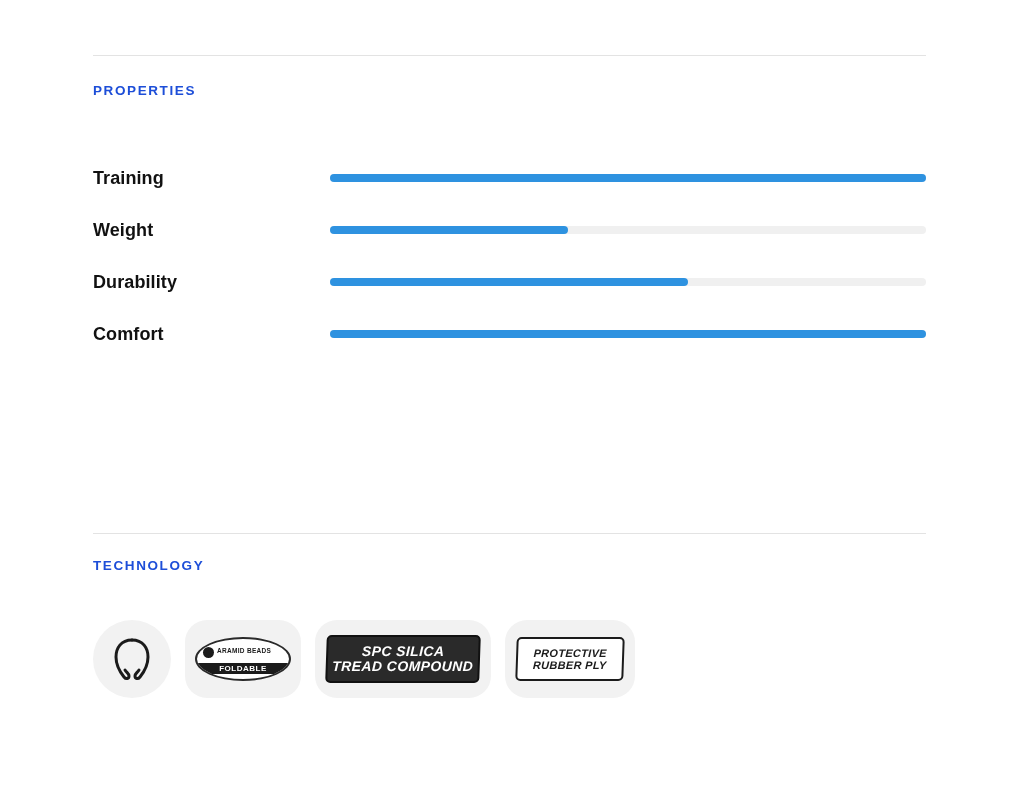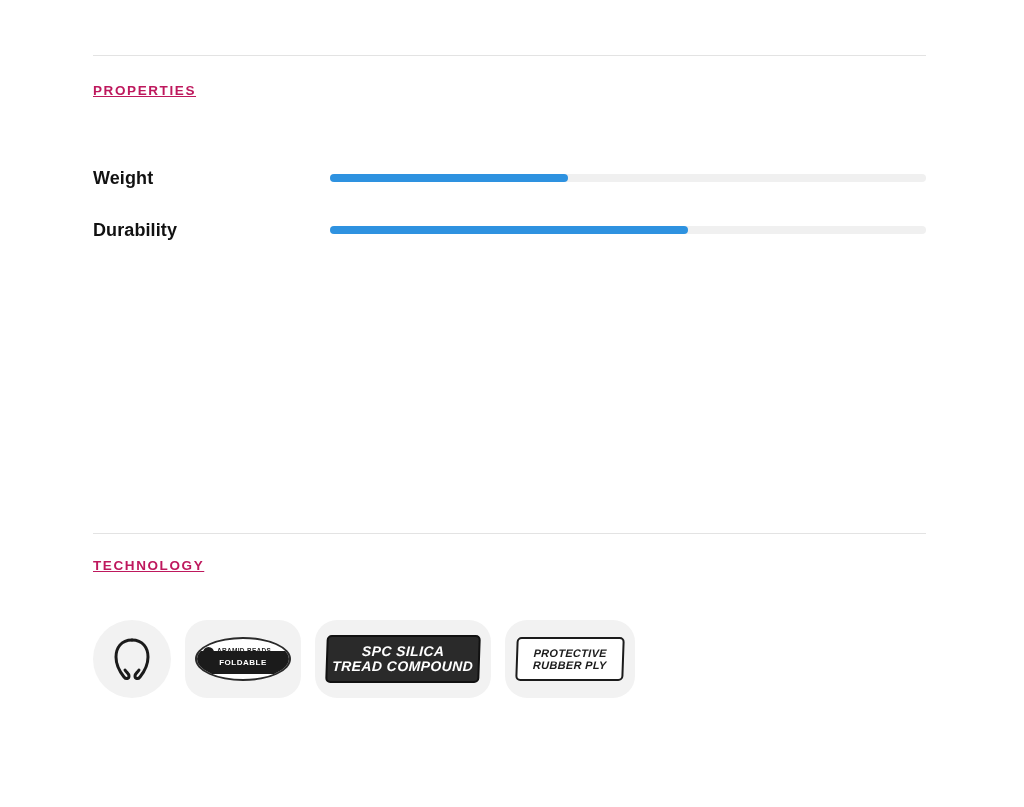--- a/index.html
+++ b/index.html
@@ -34,23 +34,22 @@
   }
   #divider-top { top: 55px; }
   #divider-mid { top: 533px; }
 
   .section-title {
     position: absolute;
     left: 93px;
     font-size: 13.5px;
     font-weight: bold;
     letter-spacing: 1.6px;
-    color: #be185d;
+    color: #1d4ed8;
     text-transform: uppercase;
-    text-decoration: underline;
   }
   #properties-title { top: 83px; }
   #technology-title { top: 558px; }
 
   .bars {
     position: absolute;
     left: 93px;
     top: 160px;
     width: 833px;
   }
@@ -146,21 +145,21 @@
     position: absolute;
     left: 0;
     right: 0;
     bottom: 5px;
     text-align: center;
     font-size: 8px;
     font-weight: bold;
     letter-spacing: 0.5px;
     color: #ffffff;
     background: #1b1b1b;
-    padding: 7px 0;
+    padding: 1px 0;
   }
 
   
   .plaque-dark {
     width: 150px;
     height: 44px;
     background: #2a2a2a;
     border: 2px solid #111111;
     border-radius: 5px;
     color: #ffffff;
@@ -202,36 +201,48 @@
 <body>
 
 <div class="page">
 
   <div class="divider" id="divider-top" style="background: rgb(227, 227, 227);"></div>
 
   <div class="section-title" id="properties-title">PROPERTIES</div>
 
   <div class="bars">
 
+    <div class="bar-row">
+      <div class="bar-label">Training</div>
+      <div class="bar-track" style="background: rgb(240, 240, 240);">
+        <div class="bar-fill" id="fill-0" style="width: 100%; background: rgb(46, 146, 224);"></div>
+      </div>
+    </div>
 
     <div class="bar-row">
       <div class="bar-label">Weight</div>
       <div class="bar-track" style="background: rgb(240, 240, 240);">
         <div class="bar-fill" id="fill-1" style="width: 40%; background: rgb(46, 146, 224);"></div>
       </div>
     </div>
 
 
     <div class="bar-row">
       <div class="bar-label">Durability</div>
       <div class="bar-track" style="background: rgb(240, 240, 240);">
         <div class="bar-fill" id="fill-3" style="width: 60%; background: rgb(46, 146, 224);"></div>
       </div>
     </div>
 
+    <div class="bar-row">
+      <div class="bar-label">Comfort</div>
+      <div class="bar-track" style="background: rgb(240, 240, 240);">
+        <div class="bar-fill" id="fill-4" style="width: 100%; background: rgb(46, 146, 224);"></div>
+      </div>
+    </div>
 
 
   </div>
 
   <div class="divider" id="divider-mid" style="background: rgb(227, 227, 227);"></div>
 
   <div class="section-title" id="technology-title">TECHNOLOGY</div>
 
   <div class="tech-badges">
 

